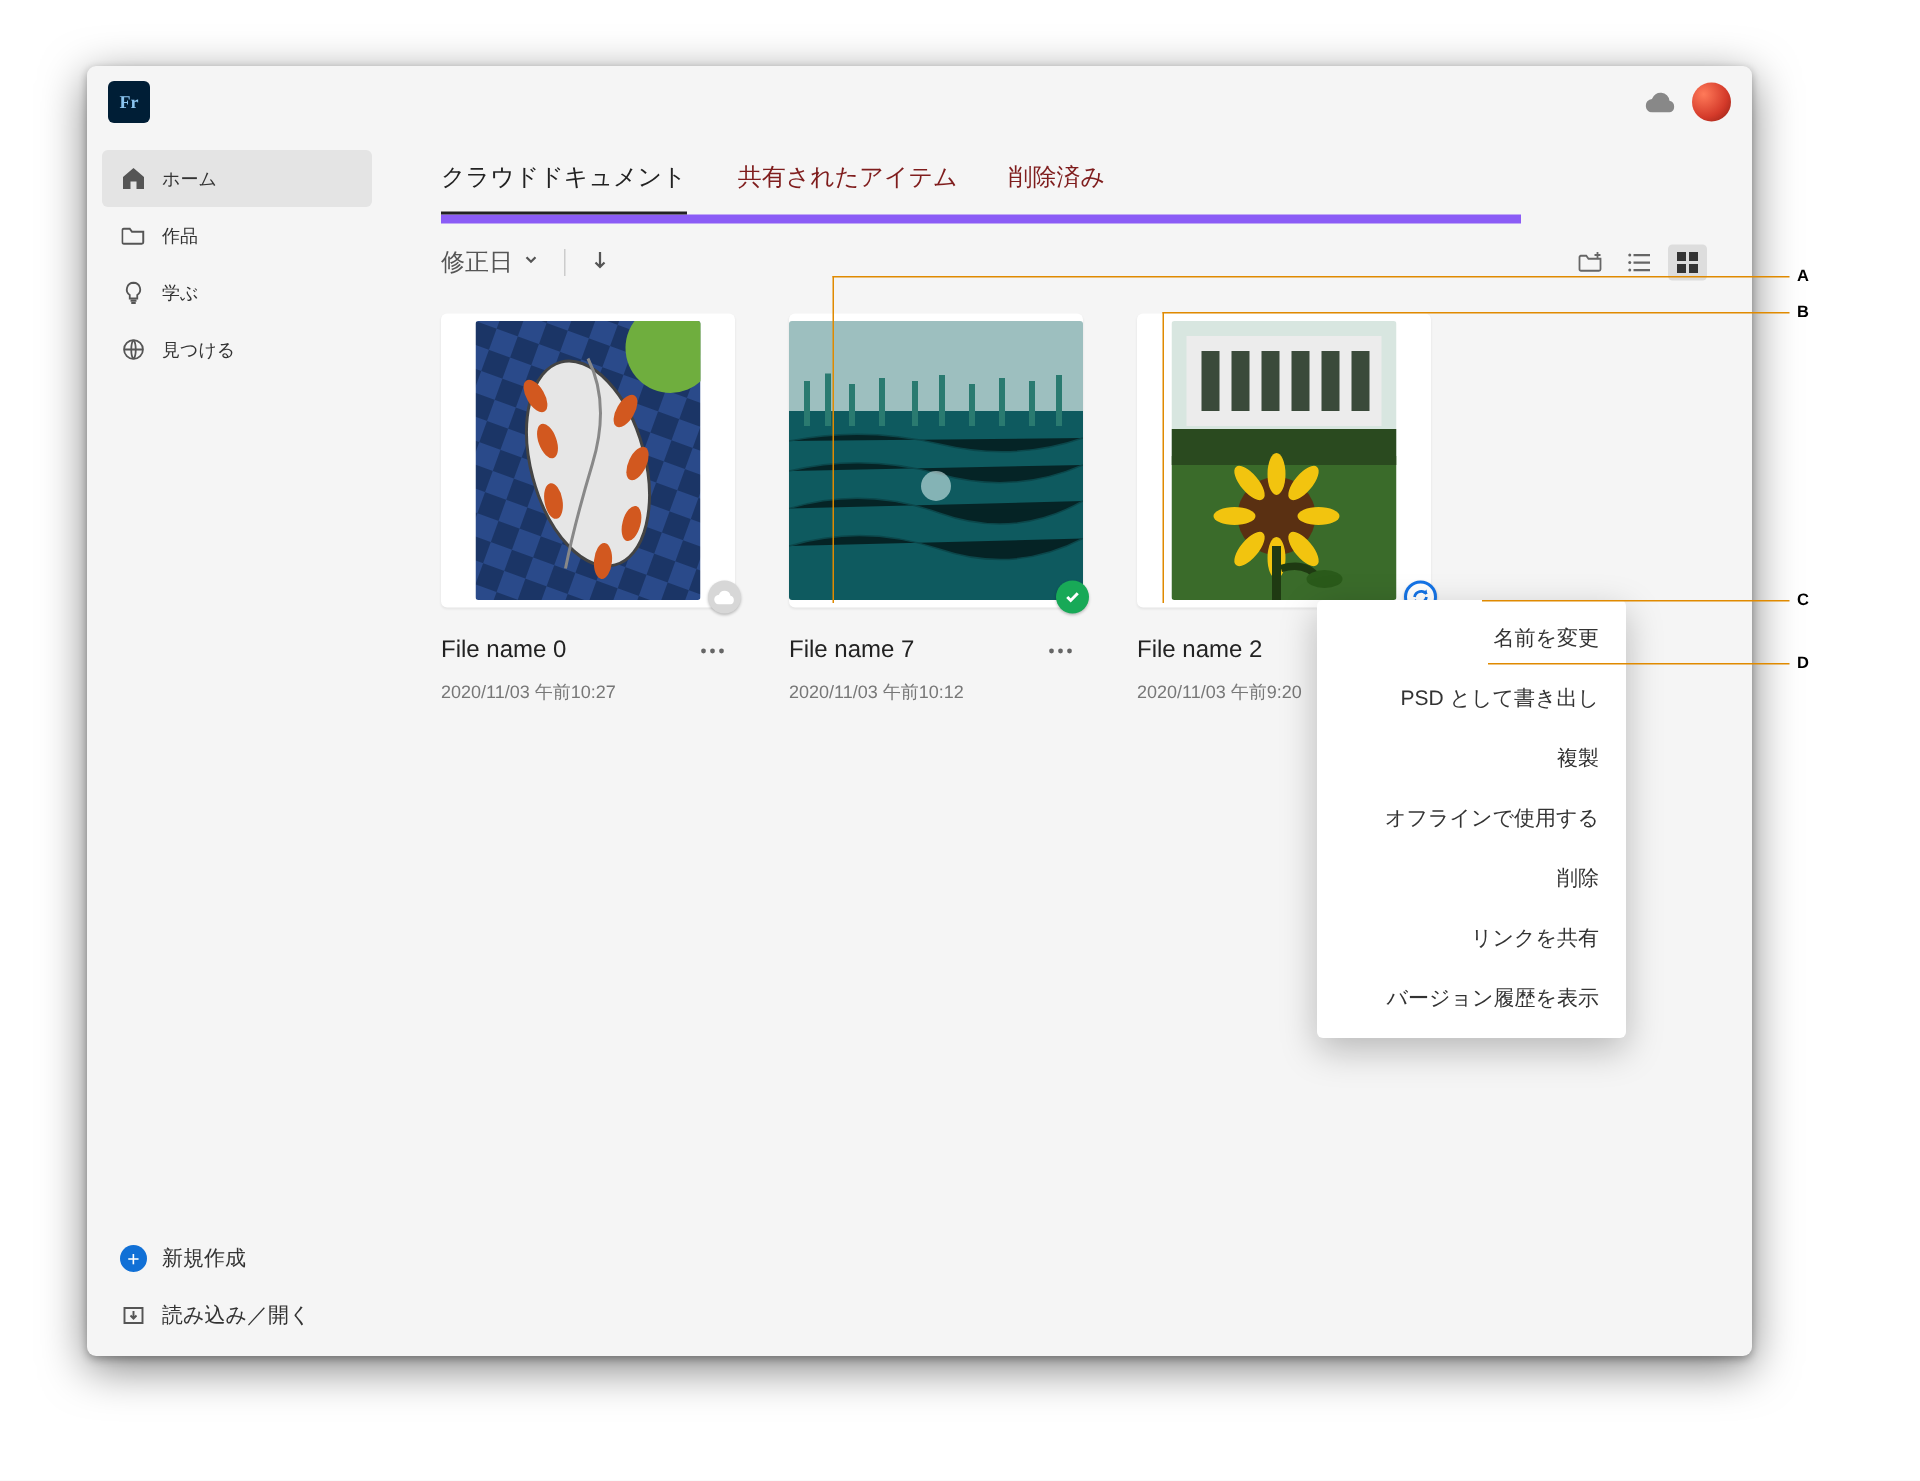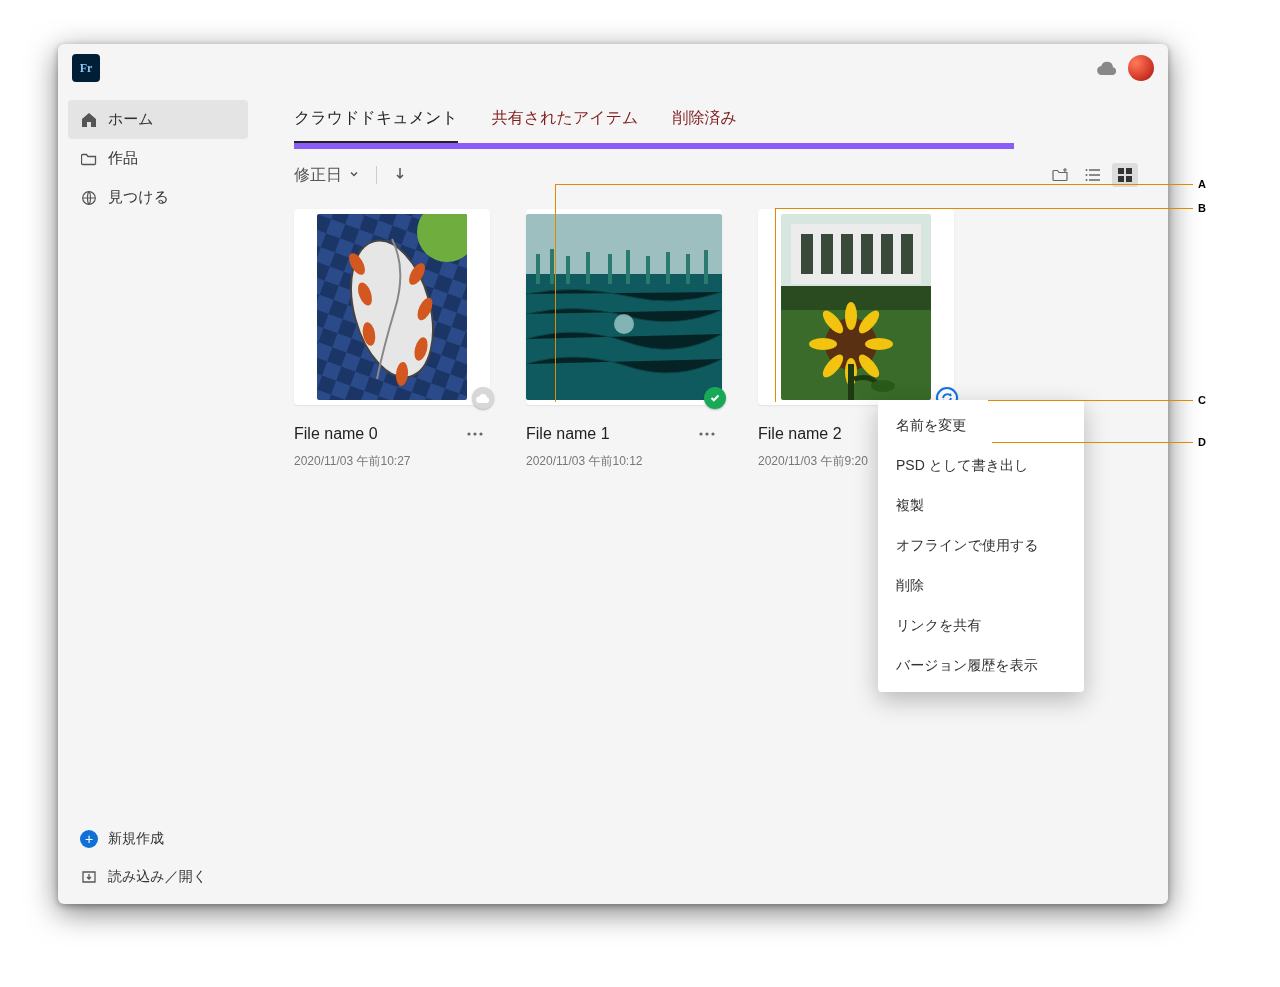--- a/index.html
+++ b/index.html
@@ -63,21 +63,21 @@
     display: flex;
     flex-direction: column;
   }
   .nav-item {
     display: flex;
     align-items: center;
     gap: 10px;
     padding: 10px 12px;
     border-radius: 4px;
     color: #333;
-    font-size: 15px;
+    font-size: 12px;
     cursor: pointer;
   }
   .nav-item.active { background: #e4e4e4; }
   .nav-icon { width: 18px; height: 18px; display:flex; align-items:center; justify-content:center; color:#555;}
   .sidebar-spacer { flex: 1; }
   .side-action {
     display:flex; align-items:center; gap:10px;
     padding: 10px 12px;
     font-size: 14px; color:#333; cursor:pointer;
   }
@@ -163,20 +163,21 @@
     background:#fff;
     border-radius:4px;
     box-shadow: 0 8px 24px rgba(0,0,0,0.25);
     padding: 6px 0;
     z-index: 50;
   }
   .menu-item {
     padding: 11px 18px;
     font-size:14px; color:#333;
     cursor:pointer;
+    text-align:right;
   }
 
   
   .callout-line {
     position:absolute;
     height:0;
     border-top: 1.5px solid #e08a00;
     z-index: 60;
   }
   .callout-vline {
@@ -216,20 +217,28 @@
         </span>
         <span>ホーム</span>
       </div>
       <div class="nav-item">
         <span class="nav-icon">
           <svg width="16" height="16" viewBox="0 0 16 16">
               <path fill="none" stroke="currentColor" stroke-width="1.3" d="M1.5 3.5h4l1.5 2h7.5v7a1 1 0 0 1-1 1h-12a1 1 0 0 1-1-1v-8a1 1 0 0 1 1-1z"></path>
             </svg>
         </span>
         <span>作品</span>
+      </div>
+      <div class="nav-item">
+        <span class="nav-icon">
+          <svg width="16" height="16" viewBox="0 0 16 16">
+              <path fill="none" stroke="currentColor" stroke-width="1.2" d="M8 1.5a4.5 4.5 0 0 0-2.5 8.2V12h5v-2.3A4.5 4.5 0 0 0 8 1.5zM6 13.5h4M6.5 15h3"></path>
+            </svg>
+        </span>
+        <span>学ぶ</span>
       </div>
       <div class="nav-item">
         <span class="nav-icon">
           <svg width="16" height="16" viewBox="0 0 16 16">
               <circle cx="8" cy="8" r="6.3" fill="none" stroke="currentColor" stroke-width="1.2"></circle>
               <path fill="none" stroke="currentColor" stroke-width="1.2" d="M1.7 8h12.6M8 1.7c2 2 2 10.6 0 12.6M8 1.7c-2 2-2 10.6 0 12.6"></path>
             </svg>
         </span>
         <span>見つける</span>
       </div>
@@ -370,21 +379,21 @@
               </g>
               <circle cx="98" cy="110" r="10" fill="#d4eeee" opacity="0.6"></circle>
             </svg>
             <div class="status-badge status-ok">
               <svg width="12" height="12" viewBox="0 0 12 12">
                   <path fill="none" stroke="#fff" stroke-width="2" d="m2.5 6 2.3 2.3L9.5 3.5"></path>
                 </svg>
             </div>
           </div>
           <div class="card-row">
-            <div class="file-name">File name 1</div>
+            <div class="file-name">File name 7</div>
             <div class="more-btn">
               <svg width="16" height="4" viewBox="0 0 16 4">
                   <circle cx="2" cy="2" r="1.6" fill="currentColor"></circle>
                   <circle cx="8" cy="2" r="1.6" fill="currentColor"></circle>
                   <circle cx="14" cy="2" r="1.6" fill="currentColor"></circle>
                 </svg>
             </div>
           </div>
           <div class="timestamp">2020/11/03 午前10:12</div>
         </div>

